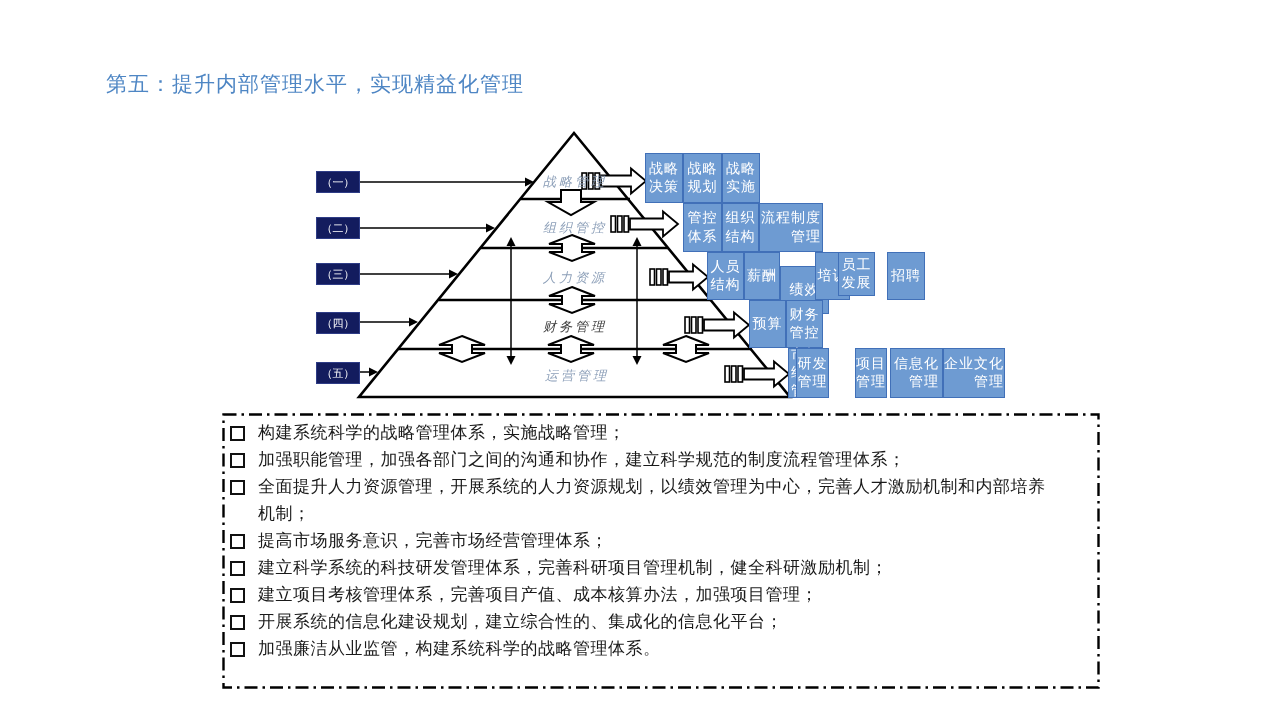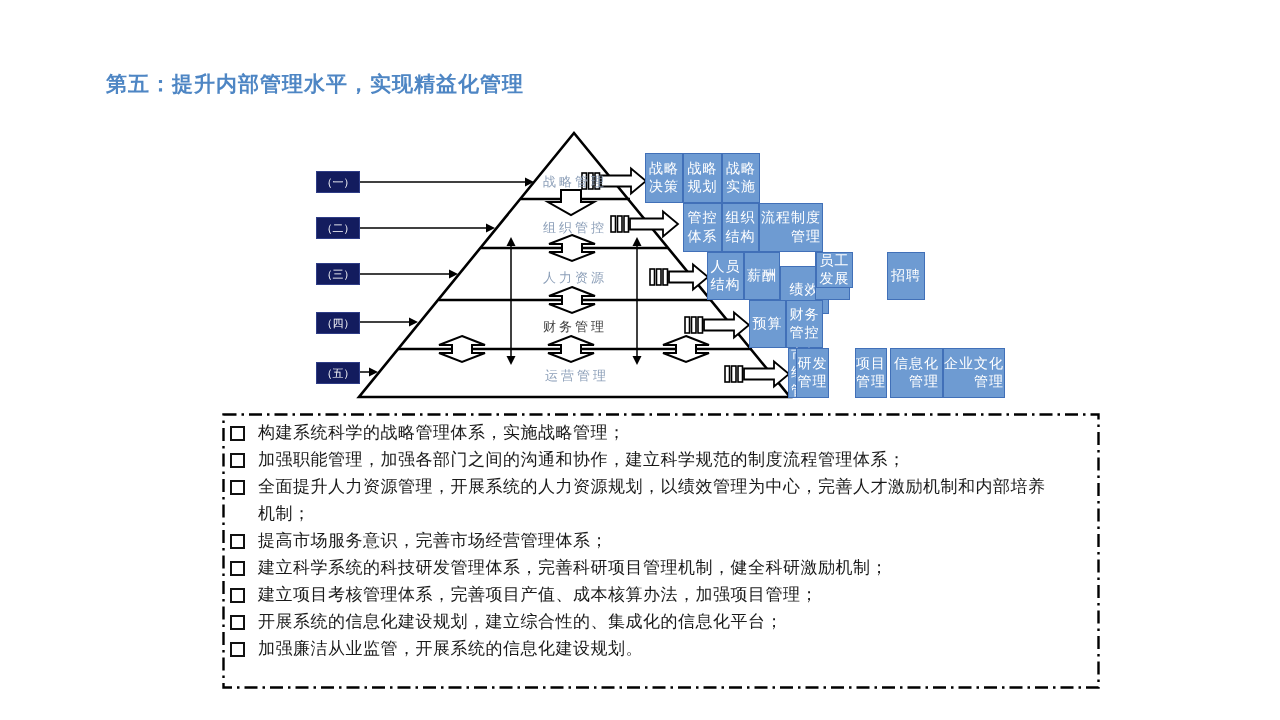--- a/index.html
+++ b/index.html
@@ -6,21 +6,21 @@
   body{
     width:1280px;height:720px;background:#ffffff;overflow:hidden;
     font-family:"Liberation Sans",sans-serif;position:relative;
   }
   .abs{position:absolute;box-sizing:border-box;}
 
   
   .slide-title{
     left:106px;top:70px;width:700px;
     font-family:"Liberation Serif","DejaVu Serif",serif;
-    font-size:21px;font-weight:bold;letter-spacing:1px;
+    font-size:21px;font-weight:normal;letter-spacing:1px;
     color:var(--title,#4e86c4);
   }
 
   
   .diagram{left:0;top:0;width:1280px;height:720px;}
   .diagram .outline{fill:none;stroke:#000;stroke-width:2.6;}
   .diagram .thin{stroke:#000;stroke-width:1.5;}
   .diagram .solid{fill:#000;stroke:none;}
   .diagram .block{fill:#fff;stroke:#000;stroke-width:2;}
   .diagram .fat{fill:#fff;stroke:#000;stroke-width:1.8;}
@@ -33,20 +33,21 @@
     color:#fff;font-size:11px;line-height:20px;text-align:center;
     font-family:"Liberation Serif","DejaVu Serif",serif;
   }
 
   
   .lvl{
     left:543px;width:64px;text-align:center;
     font-family:"Liberation Serif","DejaVu Serif",serif;
     font-size:13px;letter-spacing:3px;color:var(--levelGray,#8c9fb8);
     white-space:nowrap;
+    font-style:italic;
   }
   .lvl.dark{color:var(--levelDark,#3c3c3c);}
 
   
   .cell{
     background:var(--cell,#6e9bd2);border:1px solid var(--cellBorder,#4170b8);
     color:#fff;font-size:14px;line-height:1.3;letter-spacing:1px;
     display:flex;align-items:center;justify-content:center;text-align:right;
     white-space:pre-line;
     font-family:Liberation Serif, serif;
@@ -180,21 +181,21 @@
 <div class="abs cell" style="left:722px;top:203px;width:37px;height:49px">组织
 结构</div>
 <div class="abs cell" style="left:759px;top:203px;width:64px;height:49px">流程制度
 管理</div>
 
 <div class="abs cell" style="left:707px;top:252px;width:37px;height:48px">人员
 结构</div>
 <div class="abs cell" style="left:744px;top:252px;width:36px;height:48px">薪酬</div>
 <div class="abs cell" style="left:780px;top:266px;width:49px;height:48px">绩效</div>
 <div class="abs cell" style="left:815px;top:252px;width:35px;height:48px">培训</div>
-<div class="abs cell" style="left:816px;top:252px;width:37px;height:36px">员工
+<div class="abs cell" style="left:838px;top:252px;width:37px;height:44px">员工
 发展</div>
 <div class="abs cell" style="left:887px;top:252px;width:38px;height:48px">招聘</div>
 
 <div class="abs cell" style="left:749px;top:300px;width:37px;height:48px">预算</div>
 <div class="abs cell" style="left:786px;top:300px;width:37px;height:48px">财务
 管控</div>
 
 <div class="abs cell" style="left:788px;top:348px;width:36px;height:50px">市场
 经营
 管理</div>
@@ -235,16 +236,16 @@
     <li>
         <span class="chk"></span>
         <span class="note-text">建立项目考核管理体系，完善项目产值、成本核算办法，加强项目管理；</span>
       </li>
     <li>
         <span class="chk"></span>
         <span class="note-text">开展系统的信息化建设规划，建立综合性的、集成化的信息化平台；</span>
       </li>
     <li>
         <span class="chk"></span>
-        <span class="note-text">加强廉洁从业监管，开展系统的信息化建设规划。</span>
+        <span class="note-text">加强廉洁从业监管，构建系统科学的战略管理体系。</span>
       </li>
   </ul>
 </div>
 
 </body></html>

